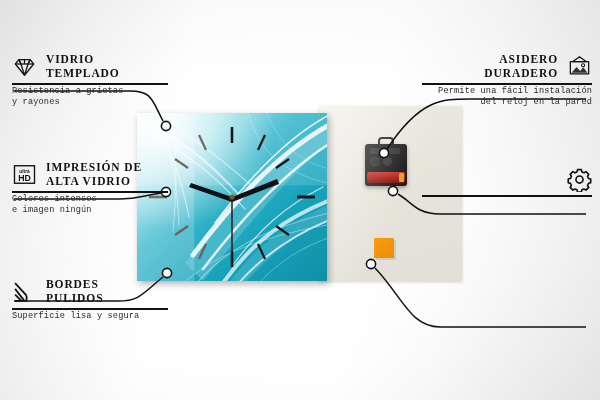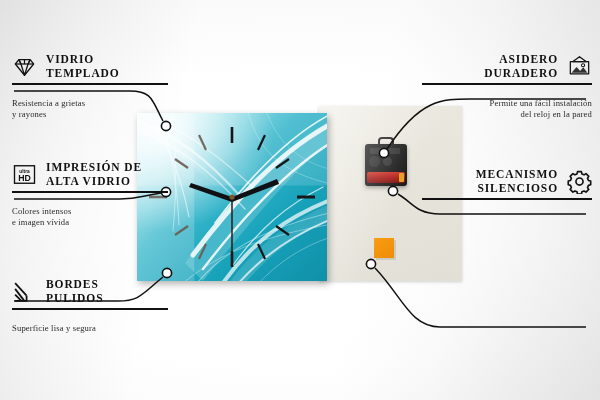--- a/index.html
+++ b/index.html
@@ -142,21 +142,22 @@
     line-height: 1.22;
     white-space: pre-line;
   }
   .rule { height: 1.6px; background: #111; }
   .feat-desc {
     font-size: 8.6px;
     color: #2a2a2a;
     line-height: 1.34;
     letter-spacing: 0.15px;
     white-space: pre-line;
-    padding-top: 13px;
+    padding-top: 1px;
+    font-family: Liberation Mono, monospace;
   }
   .ico { width: 25px; height: 25px; flex: 0 0 25px; }
   .ico svg { display: block; width: 100%; height: 100%; }
 
   .left  .feat-head { justify-content: flex-start; }
   .left  .feat-title { text-align: left; }
   .left  .feat-desc  { text-align: left; }
   .right .feat-head  { justify-content: flex-end; }
   .right .feat-title { text-align: right; }
   .right .feat-desc  { text-align: right; }
@@ -354,21 +355,21 @@
           <rect x="2.4" y="3.6" width="19.2" height="16.8" fill="none" stroke="#111" stroke-width="1.3"></rect>
           <text x="12" y="10.6" font-family="Liberation Sans, sans-serif" font-size="4.6" font-weight="bold" fill="#111" text-anchor="middle">ultra</text>
           <text x="12" y="18.1" font-family="Liberation Sans, sans-serif" font-size="8.4" font-weight="bold" fill="#111" text-anchor="middle">HD</text>
         </svg>
       </span>
       <span class="feat-title">IMPRESIÓN DE
 ALTA VIDRIO</span>
     </div>
     <div class="rule"></div>
     <div class="feat-desc">Colores intensos
-e imagen vívida</div>
+e imagen ningún</div>
   </div>
 
   <div class="feature right" id="f-hanger">
     <div class="feat-head">
       <span class="feat-title">ASIDERO
 DURADERO</span>
       <span class="ico">
         <svg viewBox="0 0 24 24">
           <g fill="none" stroke="#111" stroke-width="1.2" stroke-linejoin="round">
             <path d="M12 2.6 L5.4 7.4 H18.6 Z"></path>
@@ -398,22 +399,20 @@
       </span>
       <span class="feat-title">BORDES
 PULIDOS</span>
     </div>
     <div class="rule"></div>
     <div class="feat-desc">Superficie lisa y segura</div>
   </div>
 
   <div class="feature right" id="f-mech">
     <div class="feat-head">
-      <span class="feat-title">MECANISMO
-SILENCIOSO</span>
       <span class="ico">
         <svg viewBox="0 0 24 24">
           <path fill="none" stroke="#111" stroke-width="1.6" stroke-linejoin="round" d="M10.1 2.6 h3.8 l0.5 2.2 2.1 0.9 1.9-1.2 2.7 2.7 -1.2 1.9 0.9 2.1 2.2 0.5 v3.8 l-2.2 0.5 -0.9 2.1 1.2 1.9 -2.7 2.7 -1.9-1.2 -2.1 0.9 -0.5 2.2 h-3.8 l-0.5-2.2 -2.1-0.9 -1.9 1.2 -2.7-2.7 1.2-1.9 -0.9-2.1 -2.2-0.5 v-3.8 l2.2-0.5 0.9-2.1 -1.2-1.9 2.7-2.7 1.9 1.2 2.1-0.9 Z" transform="translate(0.2 0) scale(0.98)"></path>
           <circle cx="12" cy="12" r="3.4" fill="none" stroke="#111" stroke-width="1.6"></circle>
         </svg>
       </span>
     </div>
     <div class="rule"></div>
   </div>
 

